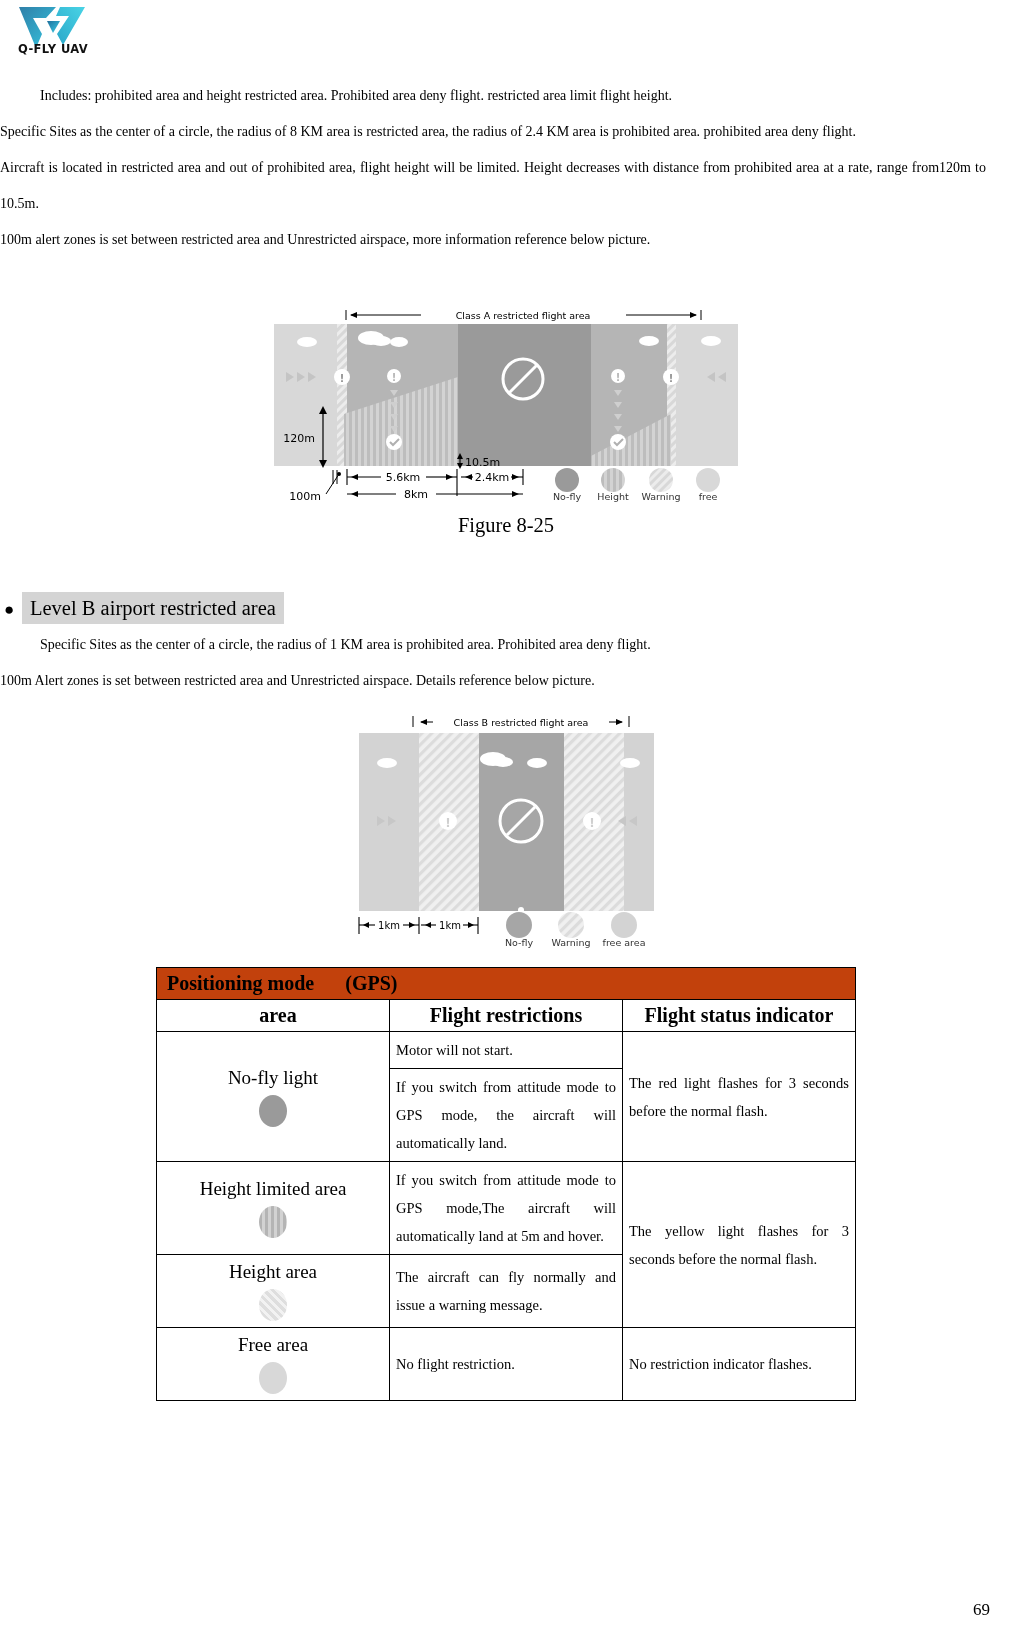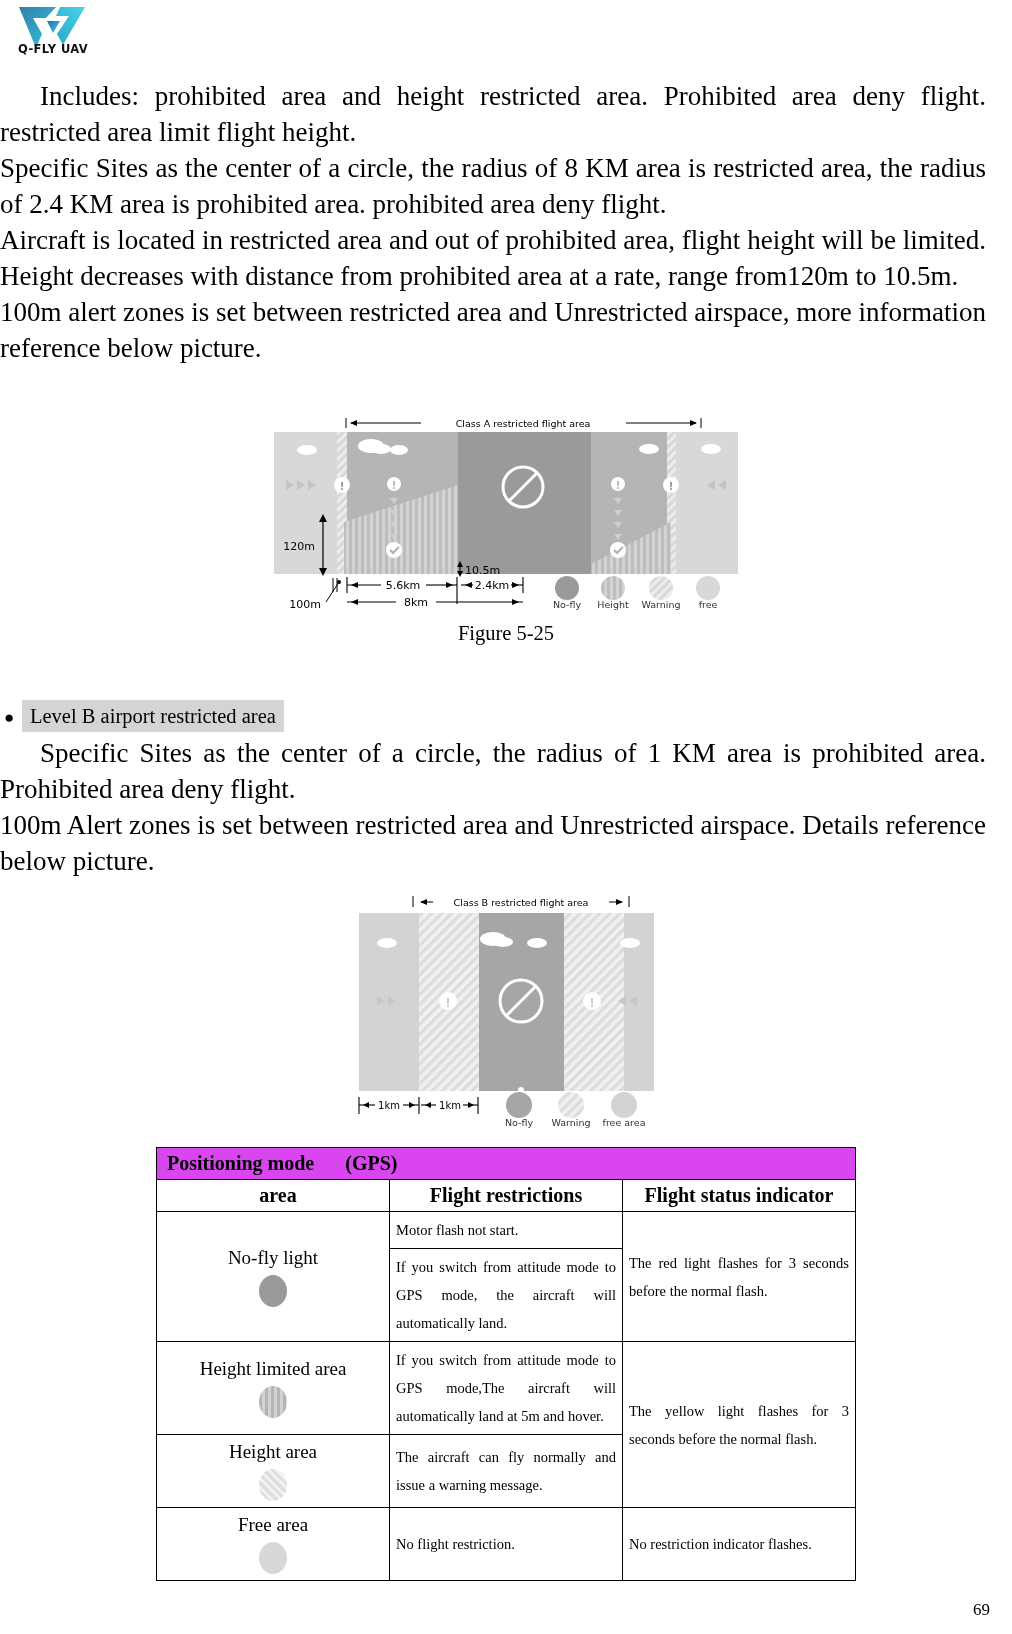--- a/index.html
+++ b/index.html
@@ -40,21 +40,21 @@
 
   
   .content {
     position: absolute;
     left: 0; top: 78px;
     width: 1012px;
   }
   p.para {
     margin: 0 12px 0 0;
     padding: 0 14px 0 0;
-    font-size: 27px;
+    font-size: 14px;
     line-height: 36px;
     text-align: justify;
     text-justify: inter-word;
   }
   p.para.indent { text-indent: 40px; }
 
   
   .figure-block { width: 1012px; text-align: center; }
   .fig-caption {
     font-size: 20.5px;
@@ -91,21 +91,21 @@
     width: 700px;
     table-layout: fixed;
     border: 1.5px solid #000;
   }
   table.spec td, table.spec th {
     border: 1px solid #000;
     vertical-align: middle;
     padding: 4px 6px;
   }
   .hdr-band {
-    background: #d946ef;
+    background: #c2410c;
     font-weight: bold;
     font-size: 20px;
     text-align: left;
     padding: 4px 10px !important;
   }
   .hdr-band .gps { margin-left: 26px; }
   .col-hdr {
     font-weight: bold;
     font-size: 20px;
     text-align: center;
@@ -338,21 +338,21 @@
         <circle cx="342" cy="196" r="12" fill="url(#vstripeA)"></circle>
         <text x="342" y="216" font-size="9.5" text-anchor="middle" font-family="DejaVu Sans" fill="#333">Height</text>
 
         <circle cx="390" cy="196" r="12" fill="url(#dstripeA)"></circle>
         <text x="390" y="216" font-size="9.5" text-anchor="middle" font-family="DejaVu Sans" fill="#333">Warning</text>
 
         <circle cx="437" cy="196" r="12" fill="#d8d8d8"></circle>
         <text x="437" y="216" font-size="9.5" text-anchor="middle" font-family="DejaVu Sans" fill="#333">free</text>
       </g>
     </svg>
-    <div class="fig-caption" style="margin-top:8px;">Figure 5-25</div>
+    <div class="fig-caption" style="margin-top:8px;">Figure 8-25</div>
   </div>
 
   <div class="bullet-row" style="margin-top:52px;">
     <span class="bullet-dot">●</span>
     <span class="bullet-label">Level B airport restricted area</span>
   </div>
 
   <p class="para indent">Specific Sites as the center of a circle, the radius of 1 KM area is prohibited area. Prohibited area deny flight.</p>
   <p class="para">100m Alert zones is set between restricted area and Unrestricted airspace. Details reference below picture.</p>
 
@@ -453,21 +453,21 @@
         <td class="col-hdr" style="width:178px;padding-left:16px;">area</td>
         <td class="col-hdr" style="width:290px;">Flight restrictions</td>
         <td class="col-hdr">Flight status indicator</td>
       </tr>
 
       <tr>
         <td class="area-cell" rowspan="2">
           <div>No-fly light</div>
           <span class="swatch sw-nofly"></span>
         </td>
-        <td class="body-cell">Motor flash not start.</td>
+        <td class="body-cell">Motor will not start.</td>
         <td class="body-cell" rowspan="2">The red light flashes for 3 seconds before the normal flash.</td>
       </tr>
       <tr>
         <td class="body-cell">If you switch from attitude mode to GPS mode, the aircraft will automatically land.</td>
       </tr>
 
       <tr>
         <td class="area-cell">
           <div>Height limited area</div>
           <span class="swatch sw-height"></span>

